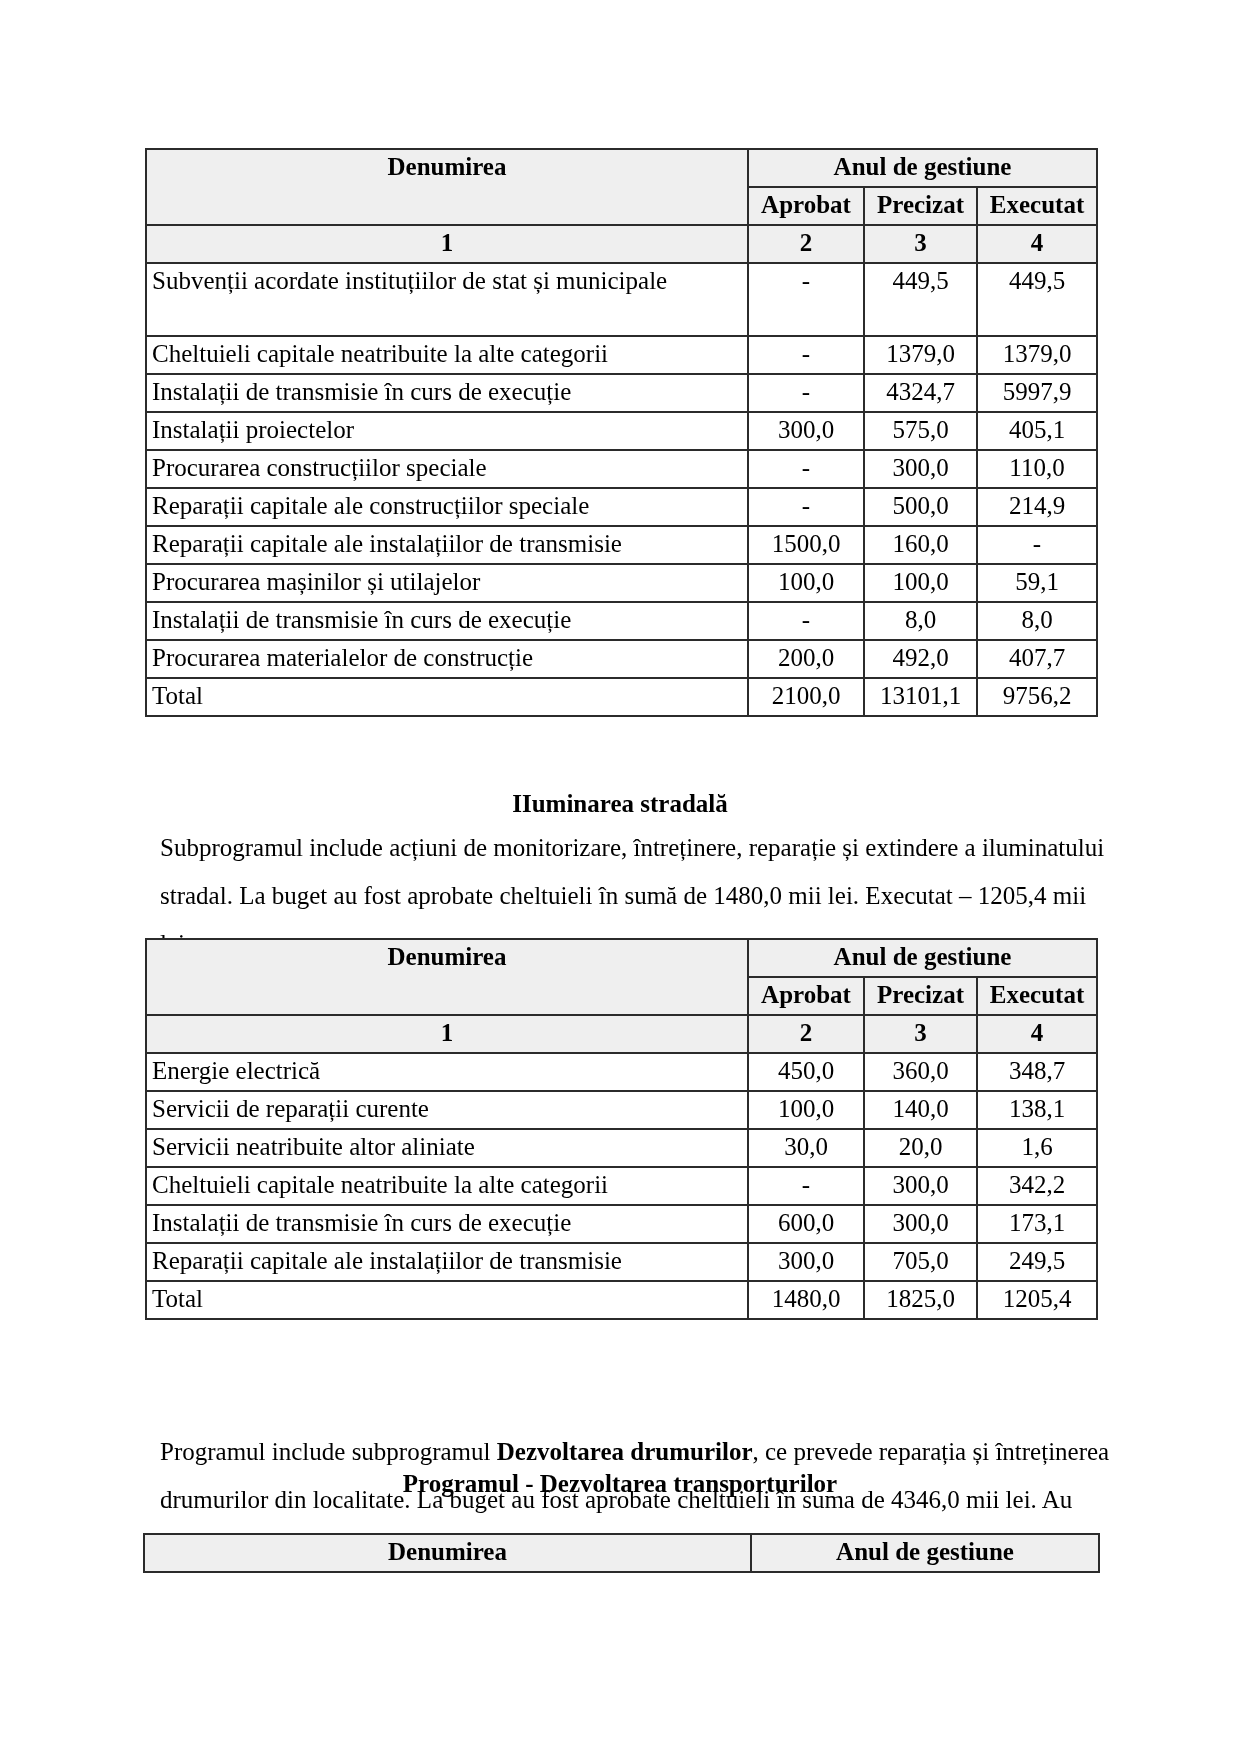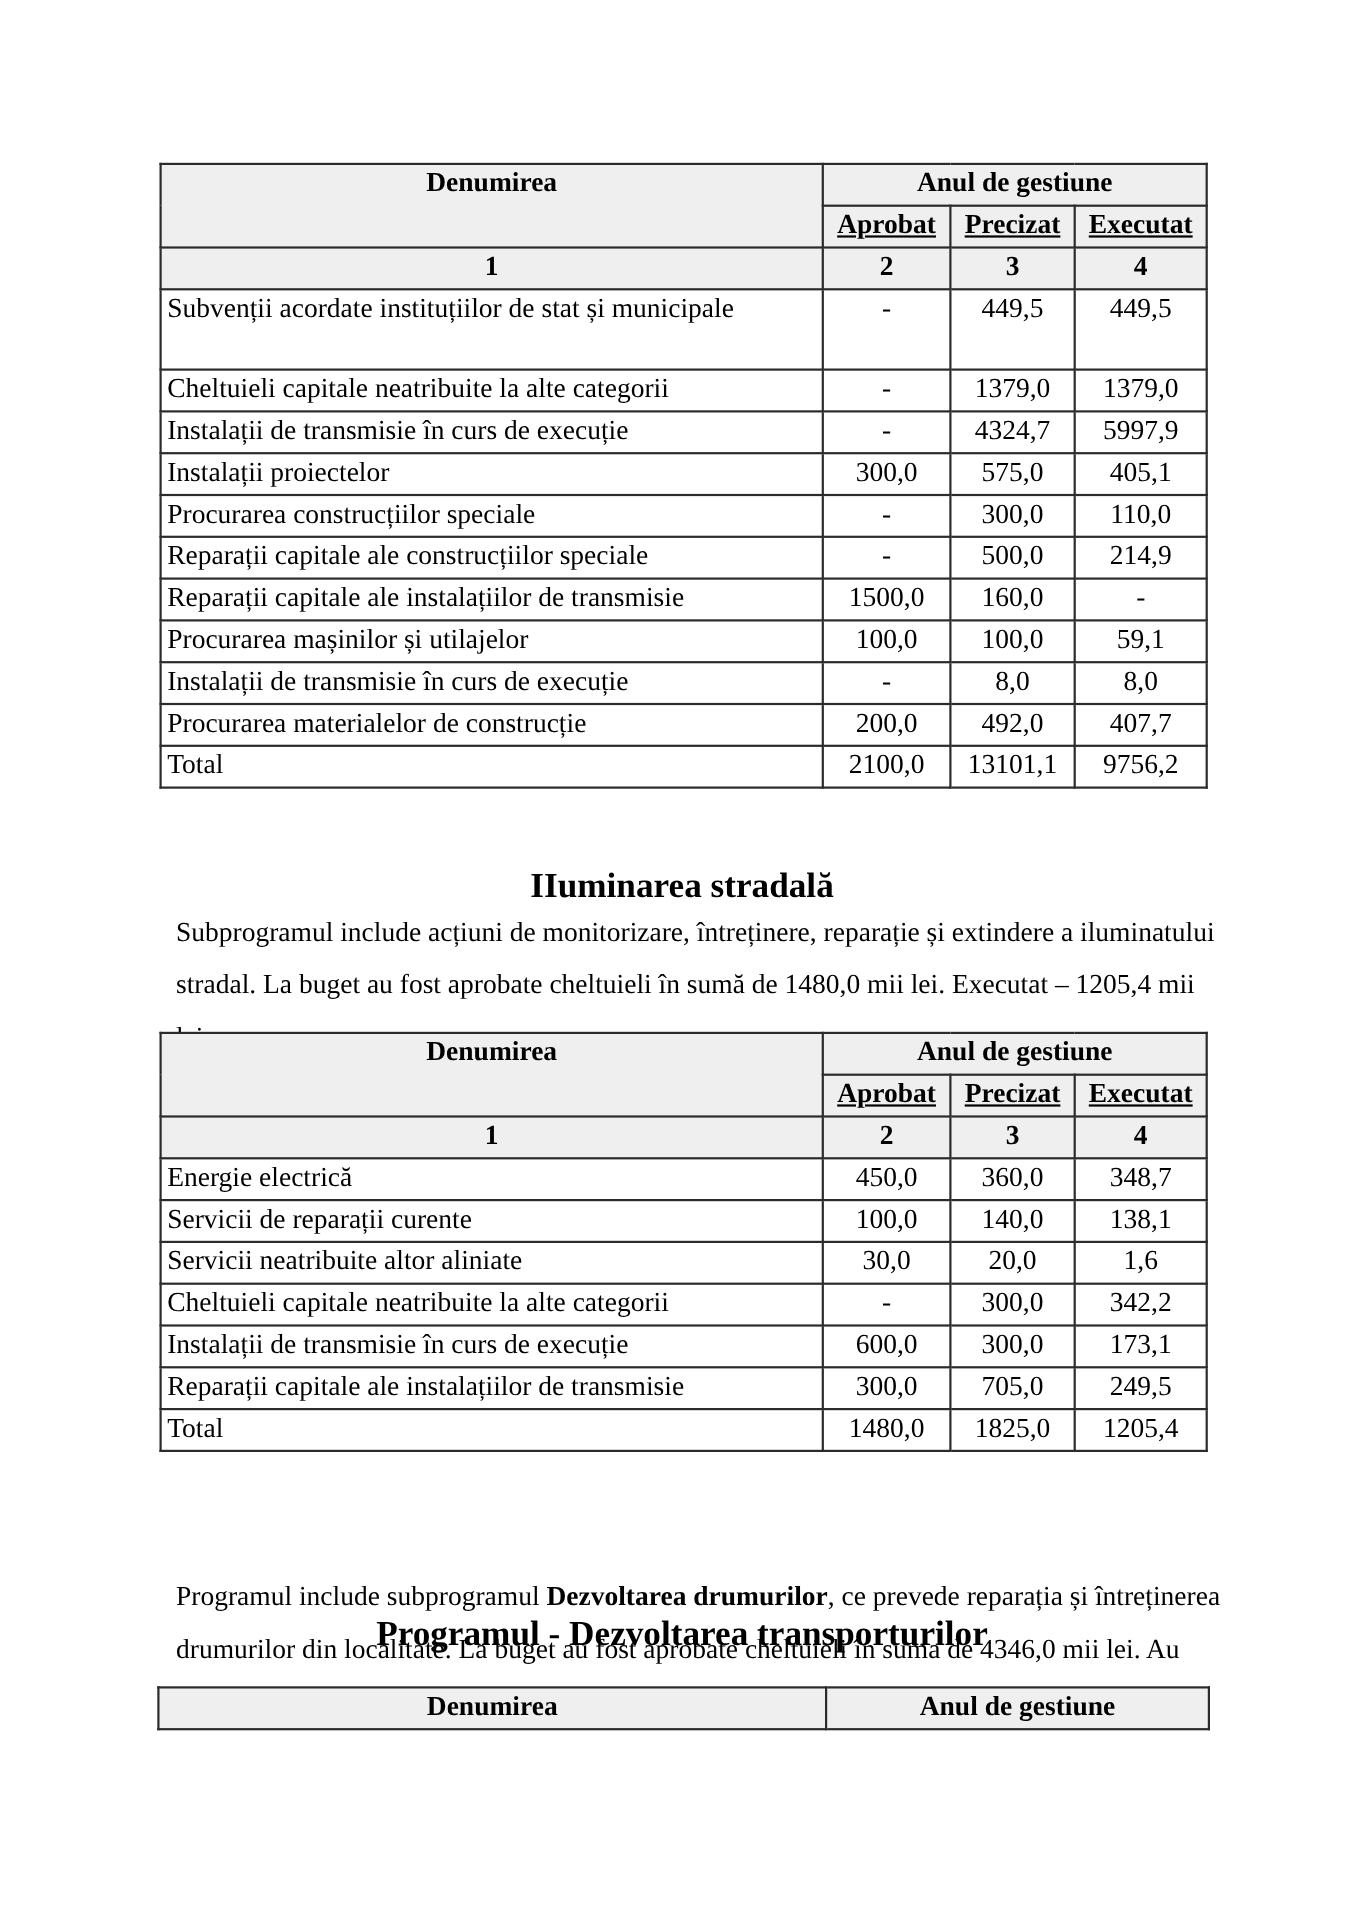--- a/index.html
+++ b/index.html
@@ -22,27 +22,27 @@
       vertical-align: top;
     }
     table.fin th {
       background: #efefef;
       font-weight: bold;
       text-align: center;
     }
     table.fin td.num { text-align: center; }
     table.fin td.name { text-align: left; margin-left: 16px; }
     .h-row1 th { height: 36px; }
-    .h-row2 th { height: 36px; text-decoration: underline; }
+    .h-row2 th { height: 36px; }
     .h-row3 th { height: 36px; }
     tr.row td { height: 36px; }
     tr.row.tall td { height: 71px; }
     .section-title {
       position: absolute; left: 145px; width: 950px;
-      text-align: center; font-weight: bold; font-size: 32px; line-height: 40px;
+      text-align: center; font-weight: bold; font-size: 25px; line-height: 40px;
     }
     .para {
       position: absolute; left: 160px; width: 950px;
       font-size: 25px; line-height: 48px; margin: 0;
     }
     #t1 { left: 145px; top: 148px; width: 951px; }
     #t2 { left: 145px; top: 938px; width: 951px; }
     #t3 { left: 143px; top: 1533px; width: 955px; }
     #s1 { top: 784px; }
     #p1 { top: 824px; }

